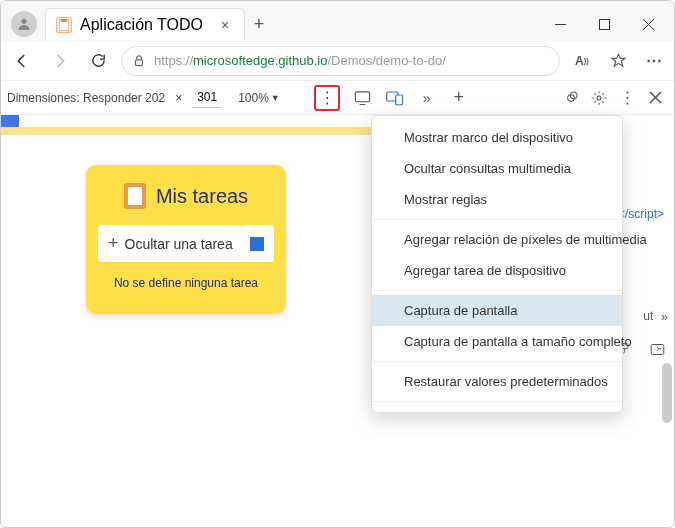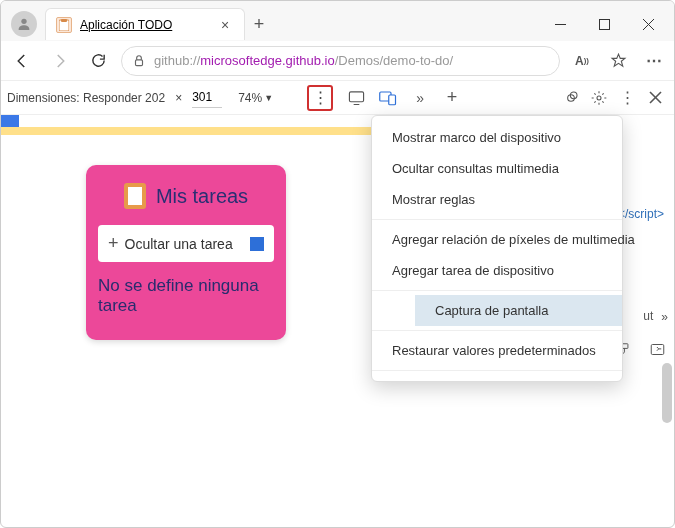--- a/index.html
+++ b/index.html
@@ -3,68 +3,68 @@
 <meta charset="utf-8">
 <style>
   * { box-sizing: border-box; margin: 0; padding: 0; font-family: "Segoe UI", Arial, sans-serif; }
   body { width: 675px; height: 528px; background: #fff; overflow: hidden; position: relative; border:1px solid #ccc; border-radius:6px;}
   
   .titlebar { display: flex; align-items: center; height: 40px; background: #f7f7f7; padding: 6px 4px 0 6px; }
   .avatar { width: 26px; height: 26px; border-radius: 50%; background: #d0d0d0; display:flex; align-items:center; justify-content:center; font-size:14px; color:#777; margin: 0 8px 0 4px;}
   .tab { display:flex; align-items:center; background:#fff; border-radius:6px 6px 0 0; padding: 6px 10px; height:32px; min-width:200px; gap:8px; border:1px solid #e2e2e2; border-bottom:none;}
   .tab .favicon { width:16px; height:16px; background:#fce7d8; border:1px solid #e7b48a; border-radius:2px; display:flex; align-items:center; justify-content:center; font-size:10px;}
   .tab .favicon svg { width:10px; height:12px; }
-  .tab-title { font-size:12px; flex:1; white-space:nowrap; overflow:hidden; text-overflow:ellipsis;text-decoration:underline;}
+  .tab-title { font-size:16px; flex:1; white-space:nowrap; overflow:hidden; text-overflow:ellipsis;}
   .tab-close { font-size:14px; color:#555; cursor:pointer; width:18px; text-align:center;}
   .newtab { width:28px; text-align:center; font-size:18px; color:#555; cursor:pointer;}
   .spacer { flex:1; }
   .winbtn { width:44px; height:30px; display:flex; align-items:center; justify-content:center; color:#333; font-size:11px;}
   
   .addr { display:flex; align-items:center; height:40px; padding:0 6px; gap:8px; background:#fff; border-bottom:1px solid #eee;}
   .navbtn { width:30px; height:30px; display:flex; align-items:center; justify-content:center; color:#333; border-radius:4px;}
   .urlbox { flex:1; display:flex; align-items:center; height:30px; border:1px solid #ddd; border-radius:15px; padding:0 10px; gap:8px; color:#666; font-size:13px;}
   .urltext .dim { color:#999; }
-  .urltext .dark { color:#a21caf; }
+  .urltext .dark { color:#15803d; }
   .iconbtn { width:28px; height:28px; display:flex; align-items:center; justify-content:center; color:#555; border-radius:4px;}
   
   .devbar { display:flex; align-items:center; height:34px; padding:0 6px; gap:6px; border-bottom:1px solid #eee; font-size:12px; color:#444;}
   .devbar .dimlabel { white-space:nowrap; }
-  .dim-input { width:30px; height:20px; border:none; border-bottom:1px solid #ccc; text-align:left; font-size:12px;}
+  .dim-input { width:30px; height:20px; border:none; border-bottom:1px solid #ccc; text-align:center; font-size:12px;}
   .zoom { margin-left:10px; display:flex; align-items:center; gap:2px;}
   .more-btn { width:26px; height:26px; display:flex; align-items:center; justify-content:center; border:2px solid #d03030; border-radius:3px; margin:0 4px;}
   .dots { font-size:16px; line-height:1; letter-spacing:-1px; }
   .devicon { width:26px; height:26px; display:flex; align-items:center; justify-content:center; color:#555;}
   .devbar-right { margin-left:auto; display:flex; gap:2px; align-items:center;}
   
   .content { position:relative; height:calc(528px - 40px - 40px - 34px); display:flex; }
   .viewport-col { width:375px; position:relative; }
   .ruler-strip { height:12px; background:#fff; position:relative; }
   .ruler-strip::before { content:""; position:absolute; left:0; top:0; height:12px; width:18px; background:#3b78e7;}
   .media-strip { height:8px; background:#ffe08a; }
   .device-wrap { padding: 30px 0 0 85px; }
-  .device { width:200px; background:#ec4899; border-radius:10px; padding:18px 12px 24px; color:#26296b; box-shadow:0 2px 6px rgba(0,0,0,0.15);}
+  .device { width:200px; background:#fde047; border-radius:10px; padding:18px 12px 24px; color:#26296b; box-shadow:0 2px 6px rgba(0,0,0,0.15);}
   .device-title { display:flex; align-items:center; gap:10px; font-size:20px; font-weight:500; color:#2a2f73; margin-bottom:16px; justify-content:center;}
   .clip { width:22px; height:26px; background:#e79a4a; border-radius:3px; position:relative;}
   .clip::before { content:""; position:absolute; left:4px; right:4px; top:4px; bottom:4px; background:#fff;}
   .add-btn { background:#fff; border-radius:4px; padding:8px 10px; display:flex; align-items:center; gap:6px; font-size:14px; margin-bottom:14px; color:#333;}
   .add-btn .caret { margin-left:auto; width:14px; height:14px; background:#2d6fd8; display:inline-block;}
-  .no-tasks { font-size:17px; color:#282c6e; }
+  .no-tasks { font-size:12px; color:#282c6e; text-align:center; }
   
   .devpanel { flex:1; position:relative; font-size:12px; color:#333; overflow:hidden;}
   .tag-blue { color:#2f6fb9; }
   .str-red { color:#cc3333; }
   .panel-tabs { position:absolute; right:6px; top:188px; display:flex; align-items:center; gap:8px; height:28px; font-size:12px; color:#555;}
   .panel-tabs .tabx { padding:4px 0; border-bottom:2px solid transparent;}
   .panel-row2 { position:absolute; right:4px; top:220px; display:flex; align-items:center; gap:6px; height:28px; font-size:12px; color:#555;}
   .styles-body { position:absolute; right:6px; left:378px; top:274px; font-family:Consolas,monospace; font-size:11px; color:#555; line-height:1.6;}
   .styles-header { display:flex; justify-content:space-between; color:#888; font-size:10px;}
   
   .menu { position:absolute; left:370px; top:0; width:252px; background:#fff; border:1px solid #ddd; border-radius:6px; box-shadow:0 6px 20px rgba(0,0,0,0.18); padding:6px 0; z-index:50;}
-  .menu-item { padding:8px 20px; font-size:13px; color:#333; white-space:nowrap; }
-  .menu-item.hover { background:#dbe7f0;margin-left:43px; }
+  .menu-item { padding:8px 32px; font-size:13px; color:#333; white-space:nowrap; }
+  .menu-item.hover { background:#dbe7f0; }
   .menu-sep { height:1px; background:#eee; margin:4px 0;}
   .vscroll { position:absolute; right:2px; top:248px; width:10px; height:60px; background:#ccc; border-radius:5px;}
   svg { display:block; }
 </style>
 </head>
 <body>
 
 <div class="titlebar">
   <div class="avatar">
     <svg viewBox="0 0 24 24" width="16" height="16" fill="#888">
@@ -120,40 +120,40 @@
       </svg>
     </div>
   <div class="urlbox">
     <span>
         <svg width="14" height="14" viewBox="0 0 24 24" fill="none" stroke="#666" stroke-width="2">
           <rect x="6" y="10" width="12" height="10" rx="2"></rect>
           <path d="M8 10V7a4 4 0 0 1 8 0v3"></path>
         </svg>
       </span>
     <span class="urltext">
-      <span class="dim">github://</span><span class="dark">microsoftedge.github.io</span><span class="dim">/Demos/demo-to-do/</span>
+      <span class="dim">https://</span><span class="dark">microsoftedge.github.io</span><span class="dim">/Demos/demo-to-do/</span>
     </span>
   </div>
   <div class="iconbtn" style="font-size:12px;font-weight:600">A<sup style="font-size:8px">))</sup></div>
   <div class="iconbtn">
       <svg width="17" height="17" viewBox="0 0 24 24" fill="none" stroke="#555" stroke-width="1.6">
         <path d="M12 3l2.5 6H21l-5 4 2 7-6-4-6 4 2-7-5-4h6.5z"></path>
       </svg>
     </div>
   <div class="iconbtn">
       <span style="font-size:16px;font-weight:bold">⋯</span>
     </div>
 </div>
 
 <div class="devbar">
   <span class="dimlabel"><span>Dimensiones: Responder</span> <span>202</span></span>
   <span style="margin:0 4px">×</span>
   <input class="dim-input" value="301" style="">
   <span class="zoom">
-      <span>74%</span>
+      <span>100%</span>
       <span style="font-size:9px">▼</span>
     </span>
   <div style="width:18px"></div>
   <div class="more-btn">
       <span class="dots">⋮</span>
     </div>
   <div class="devicon">
       <svg width="17" height="15" viewBox="0 0 24 20" fill="none" stroke="#555" stroke-width="1.6">
         <rect x="2" y="2" width="20" height="14" rx="2"></rect>
         <path d="M8 20h8"></path>
@@ -269,17 +269,18 @@
 
   <div class="menu">
     <div class="menu-item">Mostrar marco del dispositivo</div>
     <div class="menu-item">Ocultar consultas multimedia</div>
     <div class="menu-item">Mostrar reglas</div>
     <div class="menu-sep"></div>
     <div class="menu-item">Agregar relación de píxeles de multimedia</div>
     <div class="menu-item">Agregar tarea de dispositivo</div>
     <div class="menu-sep"></div>
     <div class="menu-item hover">Captura de pantalla</div>
+    <div class="menu-item">Captura de pantalla a tamaño completo</div>
     <div class="menu-sep"></div>
     <div class="menu-item">Restaurar valores predeterminados</div>
     <div class="menu-sep"></div>
   </div>
 </div>
 
 </body></html>

